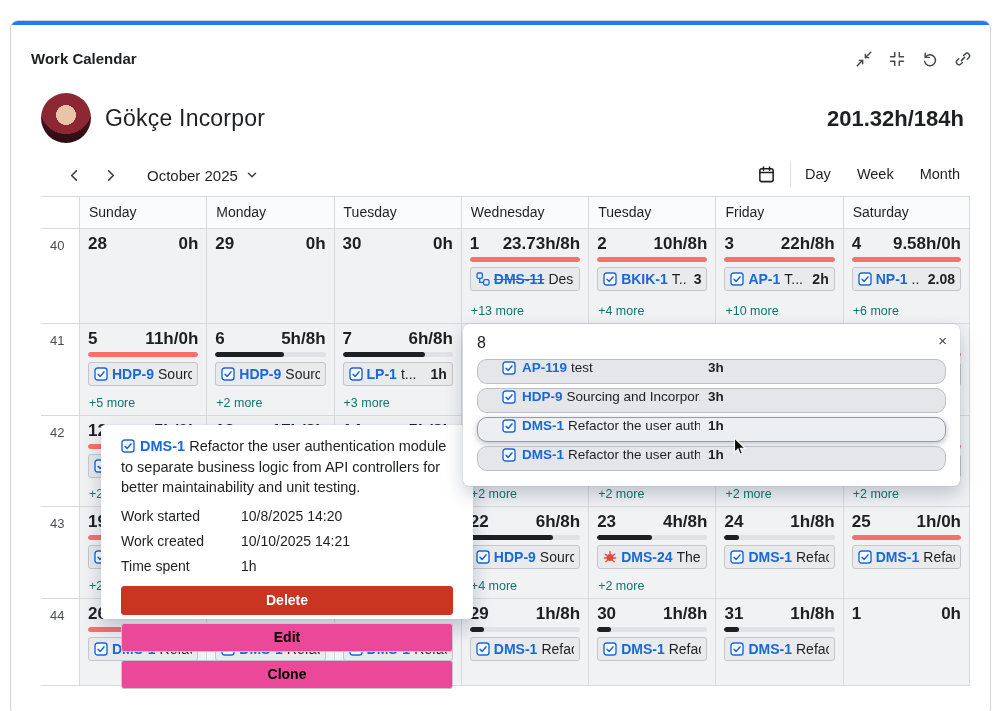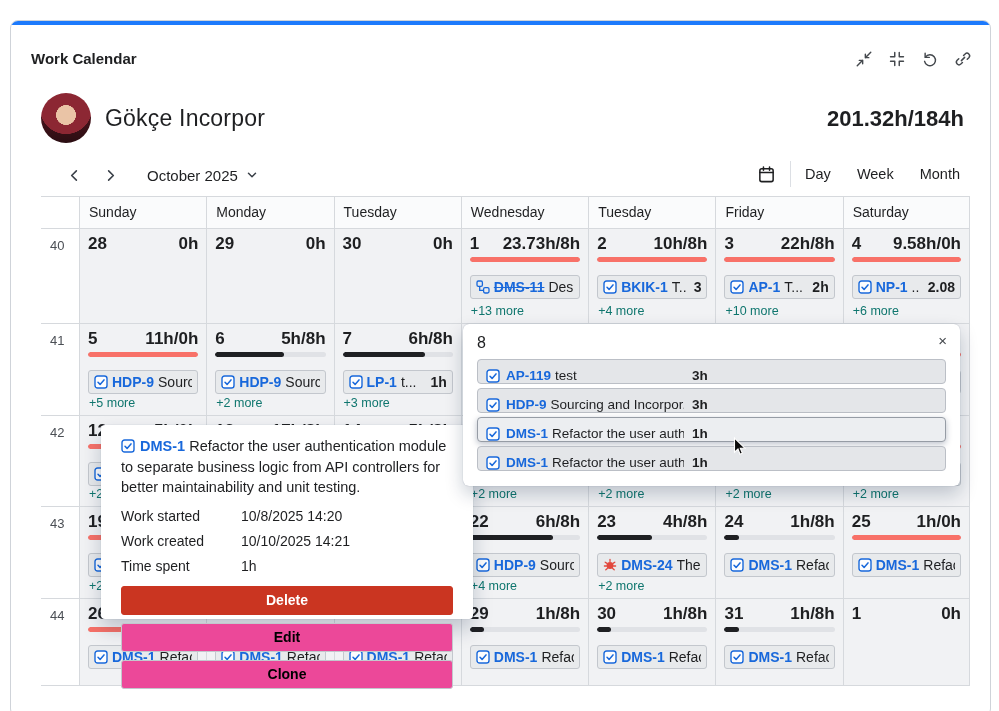--- a/index.html
+++ b/index.html
@@ -38,38 +38,38 @@
   .gh.corner{border-left:none;background:#fff;}
   .wk{border-bottom:1px solid #d6d9dd;font-size:13px;color:#4b4f55;padding:9px 0 0 9px;background:#fff;}
   .cell{position:relative;background:#f1f2f4;border-left:1px solid #d6d9dd;border-bottom:1px solid #d6d9dd;
         padding:5px 8px;overflow:hidden;}
   .cell-head{display:flex;justify-content:space-between;align-items:baseline;
              font-size:17px;font-weight:700;line-height:20px;}
   .bar{height:5px;border-radius:3px;margin-top:3px;background:#e0e2e6;overflow:hidden;}
   .bar-fill{height:100%;border-radius:3px;}
   .bar-fill.over{background:#f87168;width:100%;}
   .bar-fill.under{background:#1f2023;}
-  .chip{margin-top:13px;height:22px;background:#e8eaec;border:1px solid #c3c7cd;border-radius:3px;
+  .chip{margin-top:5px;height:22px;background:#e8eaec;border:1px solid #c3c7cd;border-radius:3px;
         display:flex;align-items:center;gap:4px;padding:0 5px;font-size:14px;white-space:nowrap;overflow:hidden;}
   .chip .ck{flex:none;display:flex;}
   .chip .key{font-weight:700;color:#1868db;flex:none;}
   .chip .key.strike{text-decoration:line-through;}
   .chip .txt{overflow:hidden;flex:1 1 auto;min-width:0;}
   .chip .time{font-weight:700;flex:none;margin-left:auto;padding-left:4px;}
   .more{position:absolute;left:9px;bottom:5px;font-size:12.5px;color:#0f766e;}
 
   .popup{position:absolute;left:452px;top:303px;width:497px;height:162px;background:#fff;border-radius:6px;
          box-shadow:0 0 1px rgba(9,30,66,.35),0 8px 18px rgba(9,30,66,.22);
          padding:9px 14px;box-sizing:border-box;z-index:6;}
   .popup .pw{font-size:13px;color:#2f3338;}
   .popup .pd{font-size:16px;margin-top:1px;}
   .popup .close{position:absolute;right:13px;top:9px;font-size:15px;color:#44484d;line-height:15px;}
   .pitems{margin-top:7px;display:flex;flex-direction:column;gap:4px;}
-  .pitem{height:25px;background:#e4e6e9;border:1px solid #bbbfc6;border-radius:4px;display:flex;
-         align-items:flex-end;padding:0 8px;font-size:13.5px;box-sizing:border-box;}
+  .pitem{height:25px;background:#e4e6e9;border:1px solid #bbbfc6;border-radius:10px;display:flex;
+         align-items:flex-start;padding:0 24px;font-size:13.5px;box-sizing:border-box;}
   .pitem.hover{background:#eceef1;border-color:#969ca5;box-shadow:0 2px 6px rgba(9,30,66,.28);}
   .plabel{display:flex;align-items:center;width:198px;overflow:hidden;white-space:nowrap;}
   .plabel .ck{flex:none;display:flex;margin-right:6px;}
   .plabel .pkey{font-weight:700;color:#1868db;margin-right:4px;flex:none;}
   .plabel .ptxt{overflow:hidden;}
   .ptime{font-weight:700;margin-left:8px;}
 
   .tooltip{position:absolute;left:90px;top:404px;width:372px;height:194px;background:#fff;border-radius:4px;
            box-shadow:0 0 1px rgba(9,30,66,.32),0 10px 20px rgba(9,30,66,.22);
            padding:12px 20px 12px;box-sizing:border-box;z-index:5;font-size:14.5px;}

